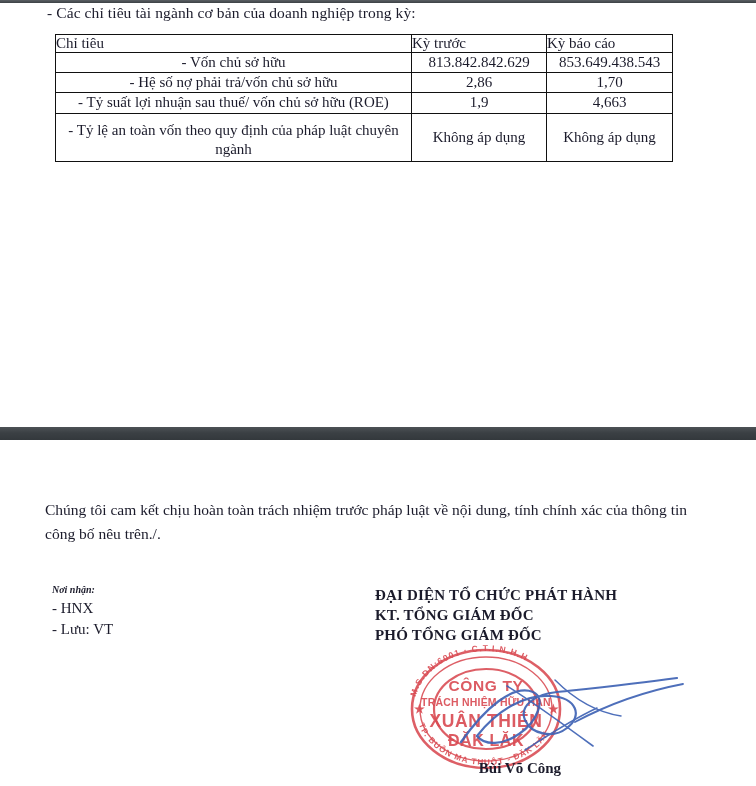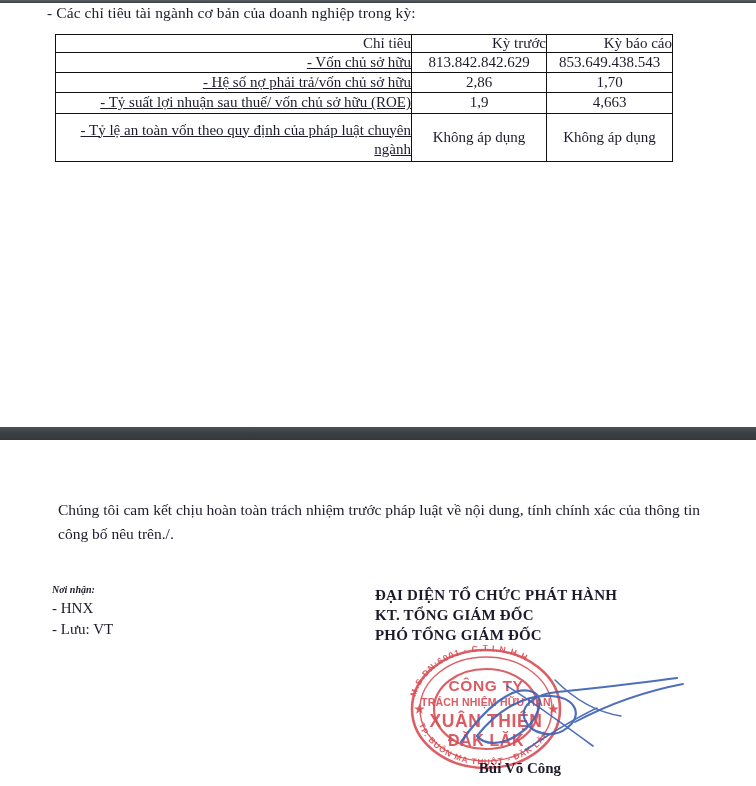--- a/index.html
+++ b/index.html
@@ -59,38 +59,37 @@
     padding: 0;
     font-weight: normal;
   }
   .fin-table .c-label { width: 356px; }
   .fin-table .c-prev  { width: 135px; }
   .fin-table .c-cur   { width: 126px; }
 
   .cell-label {
     padding: 6px 6px 6px 9px;
     line-height: 1.28;
-    text-align: right;
-    text-decoration: underline;
+    text-align: center;
   }
   .cell-head {
-    text-align: right;
+    text-align: left;
     padding: 8px 4px;
   }
   .cell-num {
     text-align: center;
     padding: 6px 4px;
     white-space: nowrap;
   }
   .row-tall .cell-label { padding-top: 7px; padding-bottom: 2px; }
 
   
   .commit-para {
     position: absolute;
-    left: 58px;
+    left: 45px;
     top: 498px;
     width: 660px;
     font-size: 15.5px;
     line-height: 1.55;
     text-align: left;
   }
 
   .recipients {
     position: absolute;
     left: 52px;

